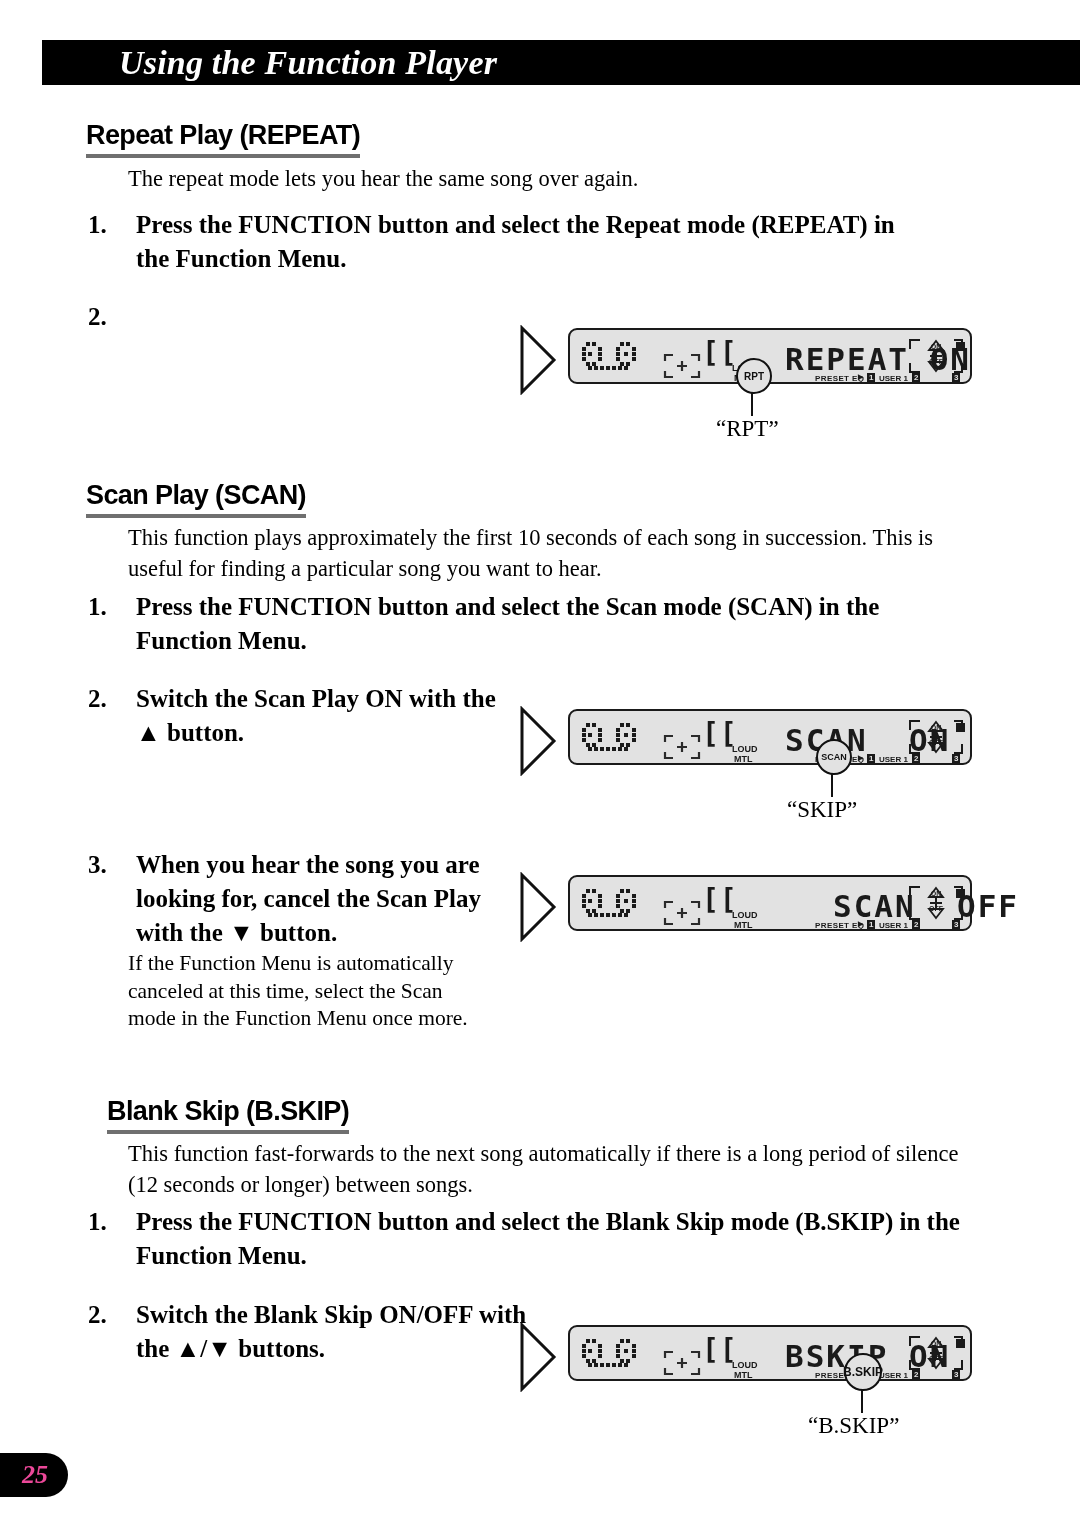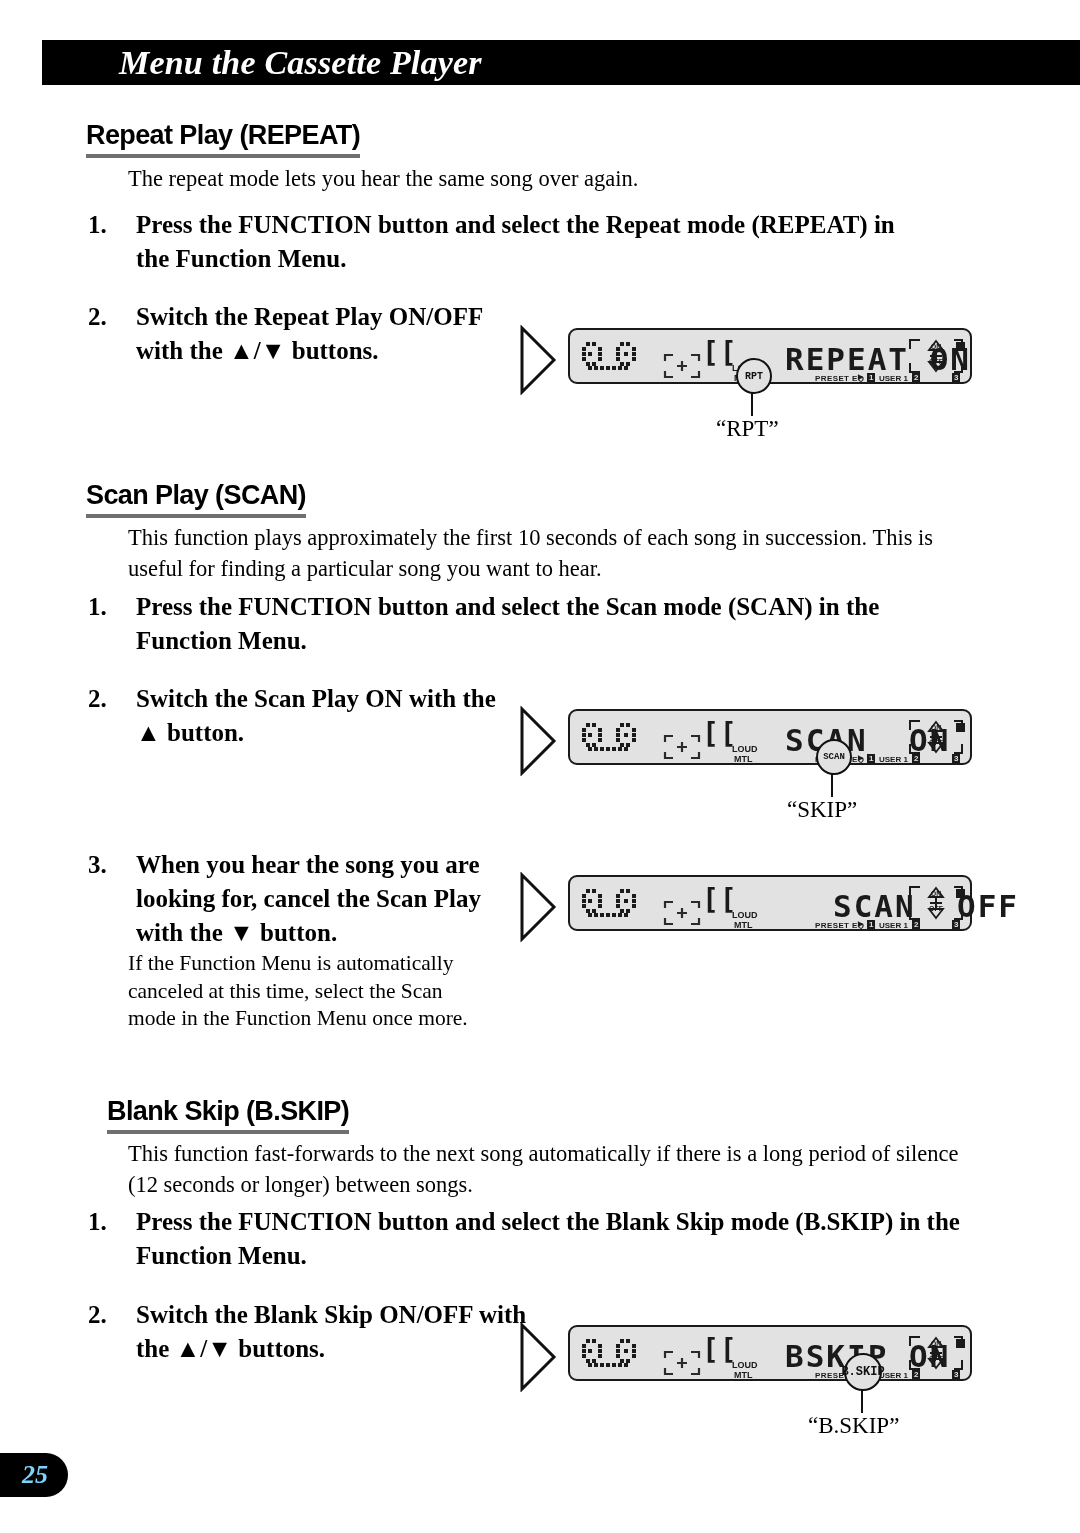--- a/index.html
+++ b/index.html
@@ -142,21 +142,21 @@
 
   
   .callout-circle {
     position: absolute;
     border: 2.2px solid #111;
     border-radius: 50%;
     background: #e2e2e2;
     display: flex;
     align-items: center;
     justify-content: center;
-    font-family: Liberation Mono, monospace;
+    font-family: Liberation Sans, sans-serif;
     font-weight: bold;
     color: #111;
     z-index: 5;
   }
   .callout-line {
     position: absolute;
     width: 2.2px;
     background: #111;
     z-index: 4;
   }
@@ -177,47 +177,46 @@
     bottom: 36px;
     width: 86px;
     height: 44px;
     background: #000;
     border-radius: 0 22px 22px 0;
     display: flex;
     align-items: center;
     justify-content: flex-end;
   }
   .page-num {
-    color: #7dd3fc;
+    color: #ec4899;
     font-family: "Liberation Serif", serif;
     font-style: italic;
     font-weight: bold;
     font-size: 26px;
     padding-right: 20px;
   }
 </style>
 </head>
 <body>
 
 <div class="header-bar">
-  <div class="header-title">Menu the Cassette Player</div>
+  <div class="header-title">Using the Function Player</div>
 </div>
 
 <div class="section-heading" style="left:86px; top:120px;">Repeat Play (REPEAT)</div>
 
 <div class="para" style="left:128px; top:163px; width:840px;">The repeat mode lets you hear the same song over again.</div>
 
 <div class="step" style="left:88px; top:208px; width:840px;">
   <span class="num">1.</span>
   <span class="txt">Press the FUNCTION button and select the Repeat mode (REPEAT) in the Function Menu.</span>
 </div>
 
 <div class="step" style="left:88px; top:300px; width:420px;">
   <span class="num">2.</span>
-  <span class="txt">Switch the Repeat Play ON/OFF with the ▲/▼ buttons.</span>
 </div>
 
 <svg class="pointer" style="left:518px; top:325px;" width="40" height="70" viewBox="0 0 40 70">
   <polygon points="4,3 36,35 4,67" fill="#ffffff" stroke="#111" stroke-width="3"></polygon>
 </svg>
 
 <div class="lcd" style="left:568px; top:328px; width:404px; height:56px;">
   <div class="lcd-inner">
 
     <svg class="reels" style="left:10px; top:9px;" width="78" height="34" viewBox="0 0 78 34">

